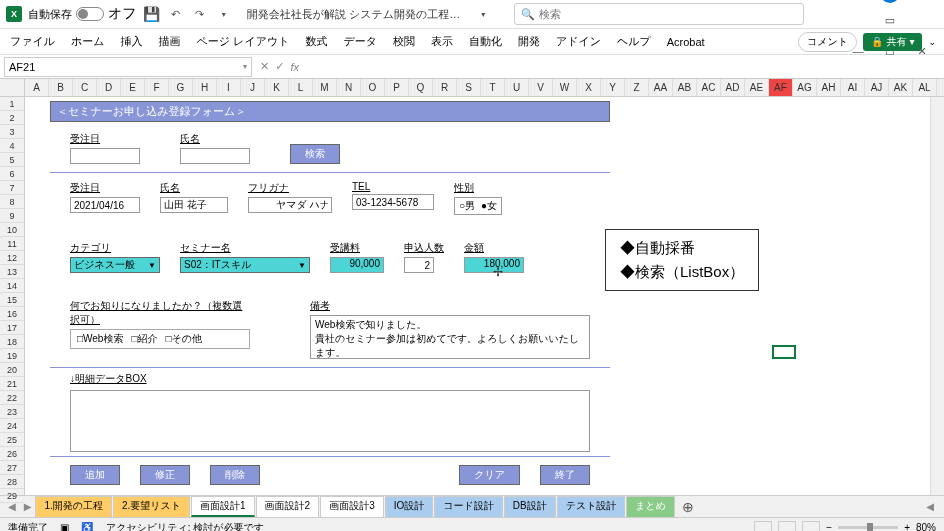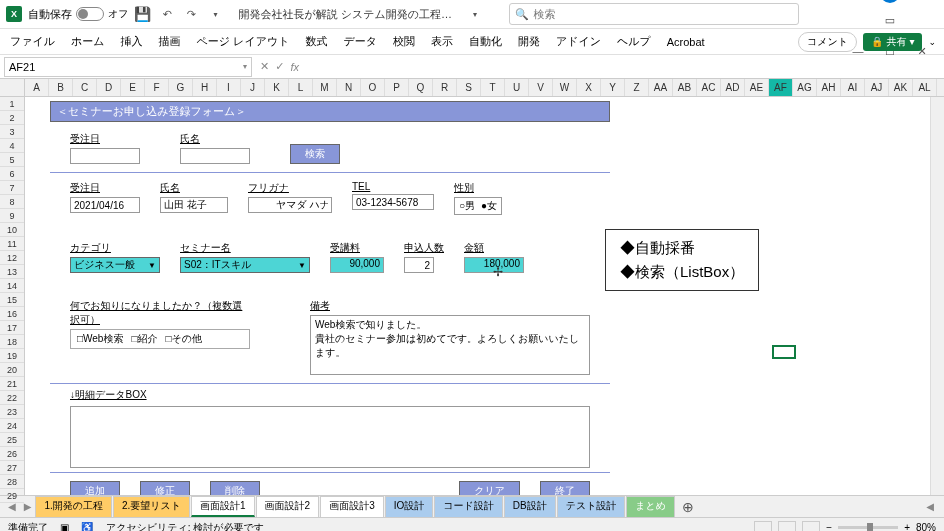--- a/index.html
+++ b/index.html
@@ -24,39 +24,39 @@
 .comment-btn { border: 1px solid #ccc; padding: 2px 8px; border-radius: 10px; font-size: 10px; }
 .share-btn { background: #107c41; color: #fff; padding: 2px 8px; border-radius: 3px; font-size: 10px; display: flex; align-items: center; gap: 3px; }
 .formula-bar { display: flex; align-items: center; height: 24px; border-bottom: 1px solid #ccc; }
 .name-box { width: 248px; height: 20px; border: 1px solid #ccc; padding: 0 4px; font-size: 11px; margin: 0 4px; display: flex; align-items: center; justify-content: space-between; }
 .name-box-caret { color: #888; font-size: 8px; }
 .fx-area { display: flex; align-items: center; gap: 6px; color: #888; margin-left: 4px; font-size: 11px; }
 .fx-label { font-style: italic; }
 .col-headers { display: flex; height: 18px; background: #f0f0f0; border-bottom: 1px solid #ccc; }
 .corner { width: 25px; border-right: 1px solid #ccc; background: #f0f0f0; }
 .col-h { border-right: 1px solid #ddd; text-align: center; font-size: 10px; color: #333; line-height: 18px; background: #f0f0f0; }
-.col-h.active { background: #14b8a6; }
+.col-h.active { background: #ef4444; }
 .grid-body { display: flex; height: 398px; }
 .row-headers { width: 25px; background: #f0f0f0; border-right: 1px solid #ccc; }
 .row-h { height: 14px; border-bottom: 1px solid #ddd; text-align: center; font-size: 9px; color: #333; line-height: 14px; }
 .sheet-area { flex: 1; position: relative; background: #fff; overflow: hidden; }
 .form-container { position: absolute; left: 25px; top: 4px; width: 560px; }
 .form-header { background: #8896d8; color: #fff; font-size: 11px; padding: 2px 6px; border: 1px solid #666; }
 .search-section { display: flex; gap: 40px; padding: 10px 20px 8px; align-items: flex-end; border-bottom: 1px solid #8896d8; }
 .field-col { display: flex; flex-direction: column; gap: 2px; }
 .field-label { font-size: 10px; text-decoration: underline; }
 .field-input { border: 1px solid #999; background: #fff; height: 16px; padding: 0 3px; font-size: 10px; }
 .btn-blue { background: #8896d8; color: #fff; border: 1px solid #666; padding: 2px 14px; font-size: 10px; cursor: pointer; }
 .btn-cyan { background: #4dd5d5; border: 1px solid #666; padding: 2px 3px; font-size: 10px; height: 16px; min-width: 90px; display: flex; align-items: center; justify-content: space-between; }
 .caret-d { font-size: 8px; }
 .detail-section { padding: 8px 20px; display: flex; gap: 20px; flex-wrap: wrap; border-bottom: 1px solid #8896d8; }
 .row-flex { display: flex; gap: 20px; width: 100%; }
 .gender-box { border: 1px solid #999; padding: 1px 4px; font-size: 10px; display: flex; gap: 6px; }
 .checklist-box { border: 1px solid #aaa; padding: 2px 6px; font-size: 10px; display: flex; gap: 8px; }
-.memo-box { border: 1px solid #999; width: 280px; height: 60px; padding: 2px 4px; font-size: 10px; }
+.memo-box { border: 1px solid #999; width: 280px; height: 44px; padding: 2px 4px; font-size: 10px; }
 .detail-box { border: 1px solid #999; width: 520px; height: 62px; margin: 4px 20px; }
 .action-row { display: flex; gap: 20px; padding: 8px 20px; border-top: 1px solid #8896d8; margin-top: 4px; }
 .callout { position: absolute; left: 580px; top: 132px; border: 1px solid #333; background: #fff; padding: 6px 14px; font-size: 15px; line-height: 1.6; }
 .cell-indicator { position: absolute; left: 747px; top: 248px; width: 24px; height: 14px; border: 2px solid #107c41; }
 .cursor-cross { position: absolute; left: 468px; top: 168px; font-size: 12px; color: #333; }
 .sheet-tabs { display: flex; align-items: center; height: 22px; border-top: 1px solid #ccc; background: #f0f0f0; padding: 0 4px; gap: 0; font-size: 10px; }
 .sheet-nav-btn { padding: 0 4px; color: #888; cursor: pointer; }
 .sheet-tab { padding: 2px 8px; border: 1px solid #ccc; border-bottom: none; cursor: pointer; margin-right: 1px; }
 .tab-orange { background: #ffcc66; }
 .tab-white { background: #fff; }
@@ -74,21 +74,21 @@
 .num-input { text-align: right; }
 </style>
 </head>
 <body>
 
 <div class="titlebar">
   <div class="excel-icon">X</div>
   <div class="autosave-toggle">
     <span>自動保存</span>
     <span class="toggle-pill"></span>
-    <span style="font-size:10px">オフ</span>
+    <span style="font-size:14px">オフ</span>
   </div>
   <span class="qat-btn save-icon">💾</span>
   <span class="qat-btn">↶</span>
   <span class="qat-btn">↷</span>
   <span class="qat-btn" style="font-size:8px">▾</span>
   <span class="file-title">開発会社社長が解説 システム開発の工程…</span>
   <span class="qat-btn" style="font-size:8px">▾</span>
   <div class="search-box">
     <span>🔍</span>
     <input placeholder="検索" style="">

